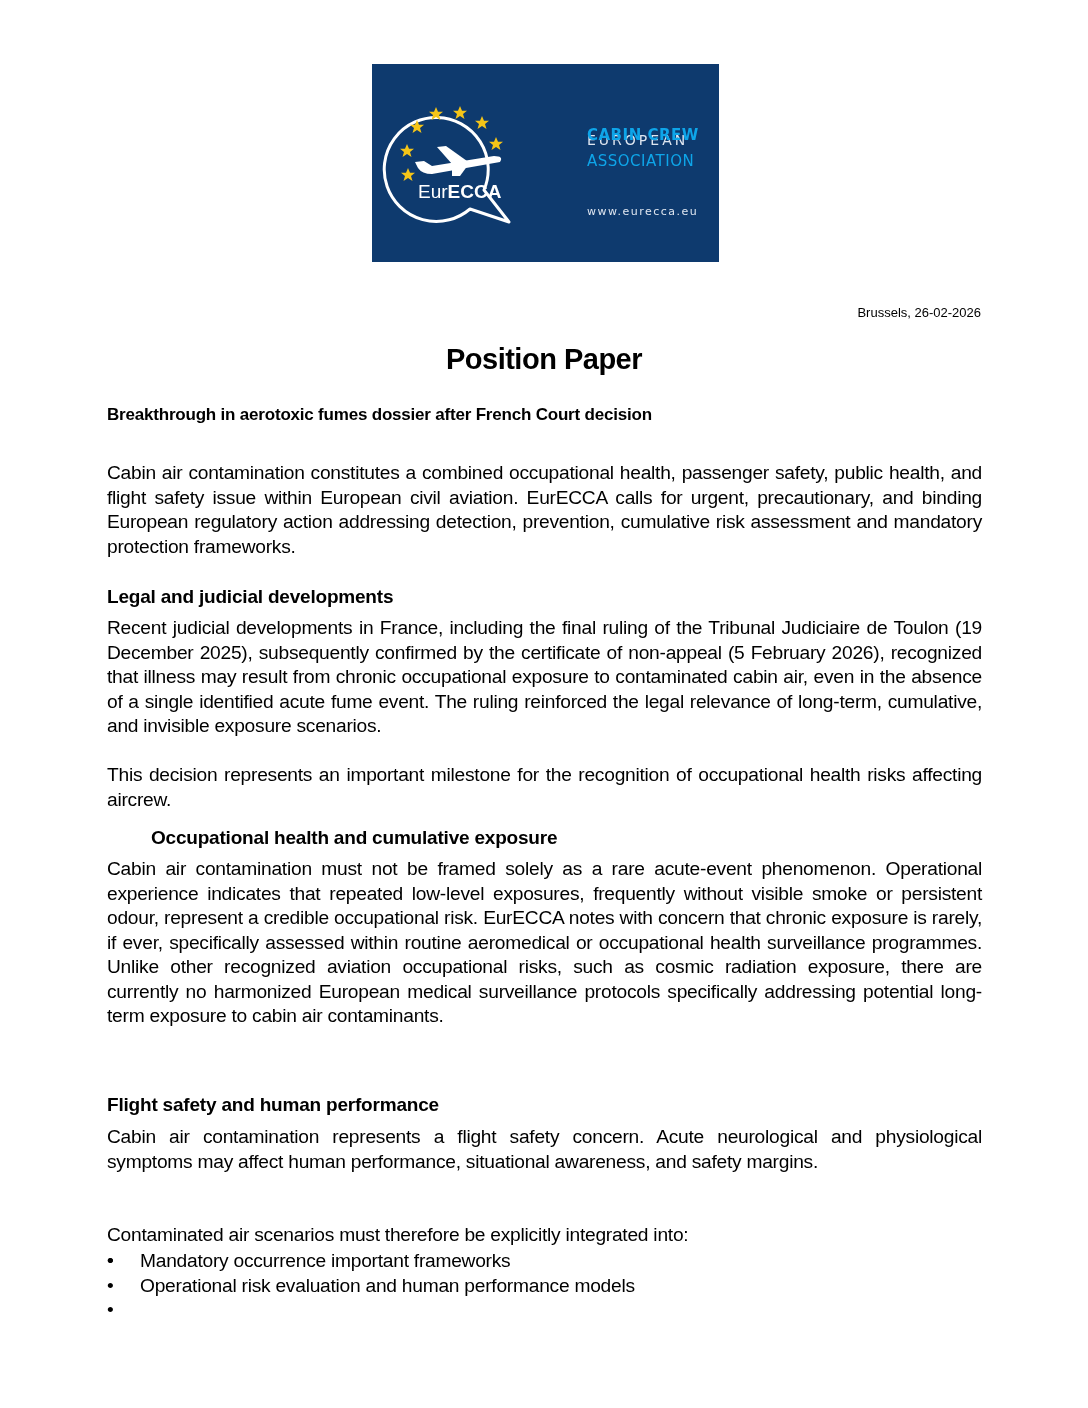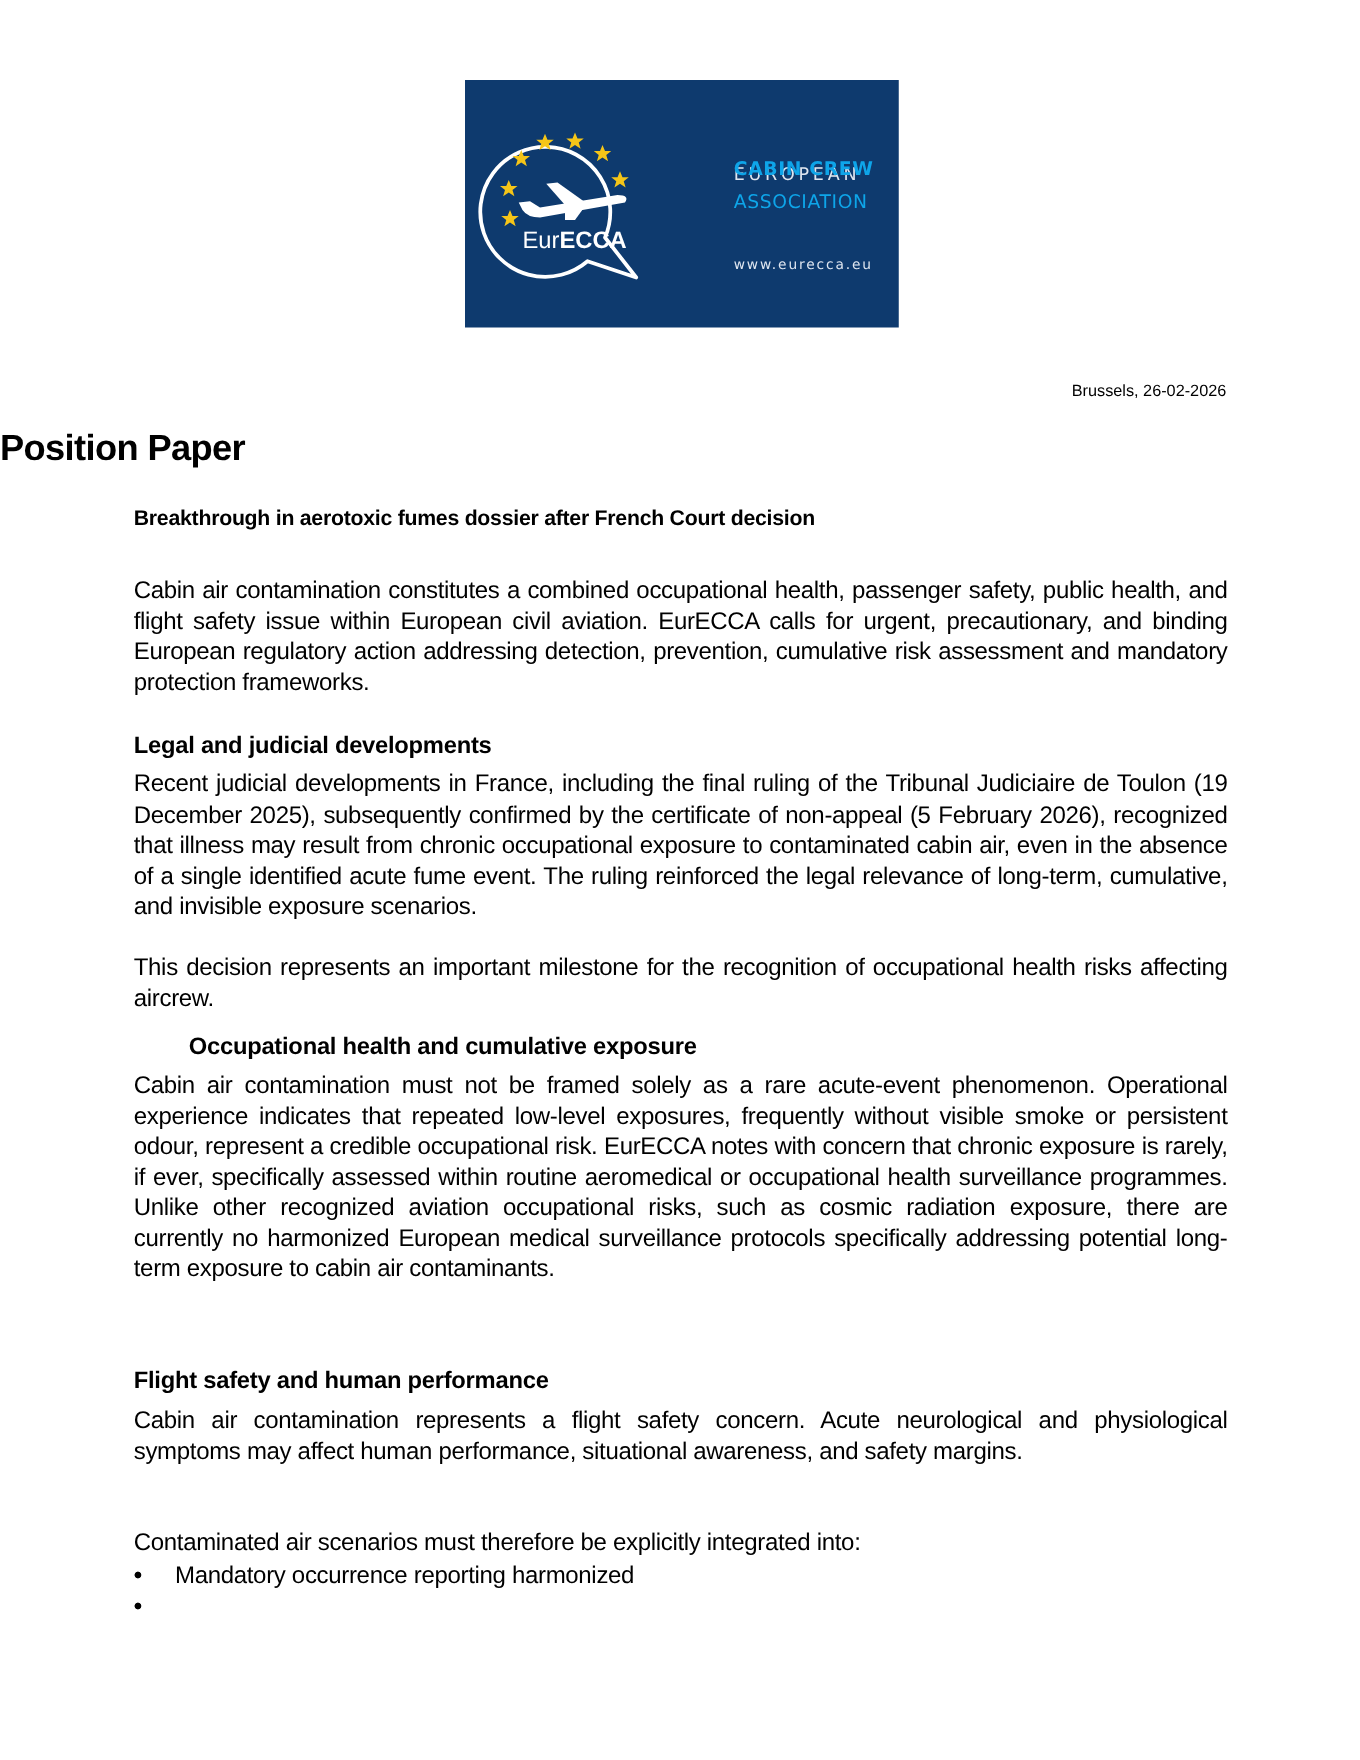--- a/index.html
+++ b/index.html
@@ -7,21 +7,21 @@
            font-family: "Liberation Sans", sans-serif; color: #000; }
     .logo { position: absolute; left: 372px; top: 64px; width: 347px; height: 198px;
             background: #0e3a6e; }
     .logo svg { position: absolute; left: 0; top: 0; }
     .logo-text { position: absolute; left: 215px; color: #0ea5e9; font-family: "DejaVu Sans", sans-serif; }
     .lt1 { top: 49px; font-size: 14px; letter-spacing: 3px; font-weight: normal; color: #dfe6f0; margin-top: 19px; }
     .lt2 { top: 62px; font-size: 15px; font-weight: bold; letter-spacing: 0.5px; }
     .lt3 { top: 88px; font-size: 15px; font-weight: normal; letter-spacing: 0.5px; }
     .lt4 { top: 141px; font-size: 11px; letter-spacing: 1.5px; color: #dfe6f0; }
     .date { position: absolute; right: 107px; top: 305px; font-size: 13px; }
-    .title { position: absolute; left: 0; width: 1088px; text-align: left; top: 343px;
+    .title { position: absolute; left: 0; width: 1088px; text-align: center; top: 343px;
              font-size: 29px; font-weight: bold; letter-spacing: -0.5px; }
     .subtitle { position: absolute; left: 107px; width: 875px; top: 405px; font-size: 17px;
                 font-weight: bold; letter-spacing: -0.2px; white-space: nowrap; }
     .para { position: absolute; left: 107px; width: 875px; font-size: 19.2px; line-height: 24.5px;
             text-align: justify; letter-spacing: -0.25px; }
     .head { position: absolute; left: 107px; font-size: 19px; font-weight: bold; letter-spacing: -0.2px; }
     ul.bullets { position: absolute; left: 107px; top: 1249px; margin: 0; padding: 0; list-style: none;
                  font-size: 19.2px; line-height: 24.5px; letter-spacing: -0.25px; }
     ul.bullets li { position: relative; padding-left: 33px; }
     ul.bullets li .dot { position: absolute; left: 0; top: 0; }
@@ -71,16 +71,16 @@
 
 <div class="head" style="top:827px;margin-left:44px;">Occupational health and cumulative exposure</div>
 <div class="para" style="top:857px;">Cabin air contamination must not be framed solely as a rare acute-event phenomenon. Operational experience indicates that repeated low-level exposures, frequently without visible smoke or persistent odour, represent a credible occupational risk. EurECCA notes with concern that chronic exposure is rarely, if ever, specifically assessed within routine aeromedical or occupational health surveillance programmes. Unlike other recognized aviation occupational risks, such as cosmic radiation exposure, there are currently no harmonized European medical surveillance protocols specifically addressing potential long-term exposure to cabin air contaminants.</div>
 
 <div class="head" style="top:1094px;">Flight safety and human performance</div>
 <div class="para" style="top:1125px;">Cabin air contamination represents a flight safety concern. Acute neurological and physiological symptoms may affect human performance, situational awareness, and safety margins.</div>
 <div class="para" style="top:1223px;">Contaminated air scenarios must therefore be explicitly integrated into:</div>
 
 <ul class="bullets">
   <li><span class="dot">•</span></li>
-  <li><span class="dot">•</span><span>Mandatory occurrence reporting harmonized</span></li>
-  <li><span class="dot">•</span></li>
+  <li><span class="dot">•</span><span>Mandatory occurrence important frameworks</span></li>
+  <li><span class="dot">•</span><span>Operational risk evaluation and human performance models</span></li>
   <li><span class="dot">•</span></li>
 </ul>
 
 </body></html>

